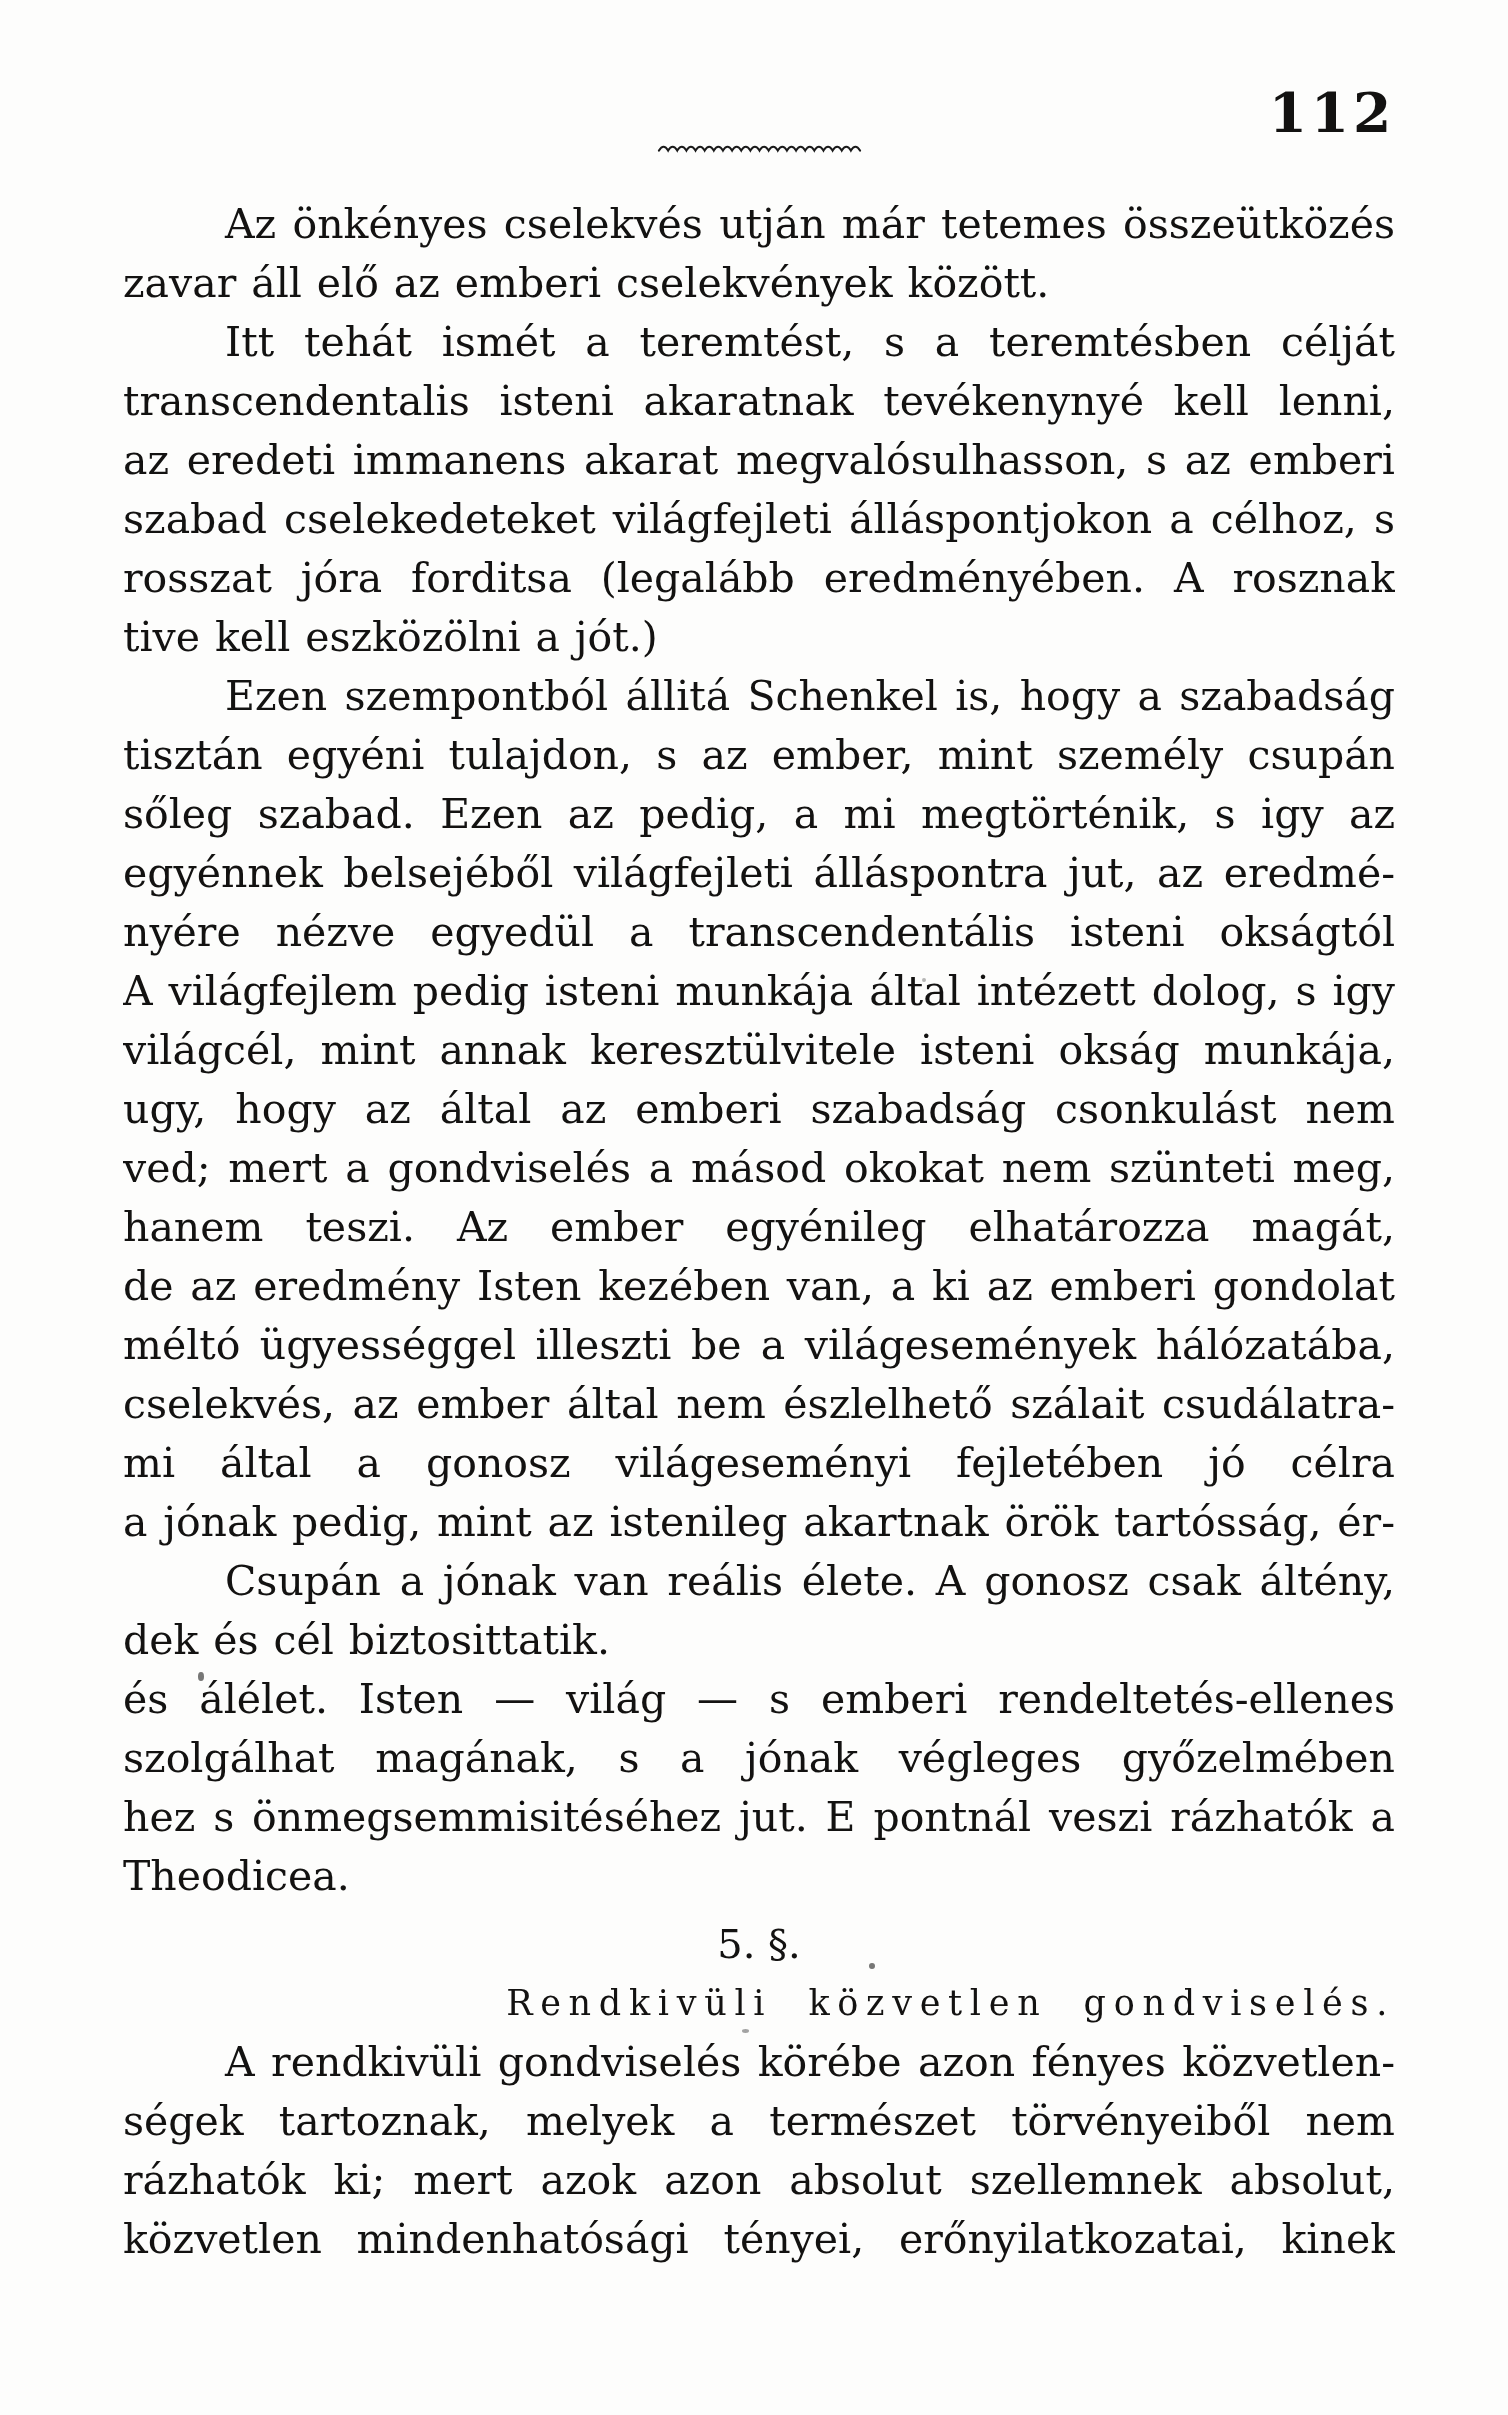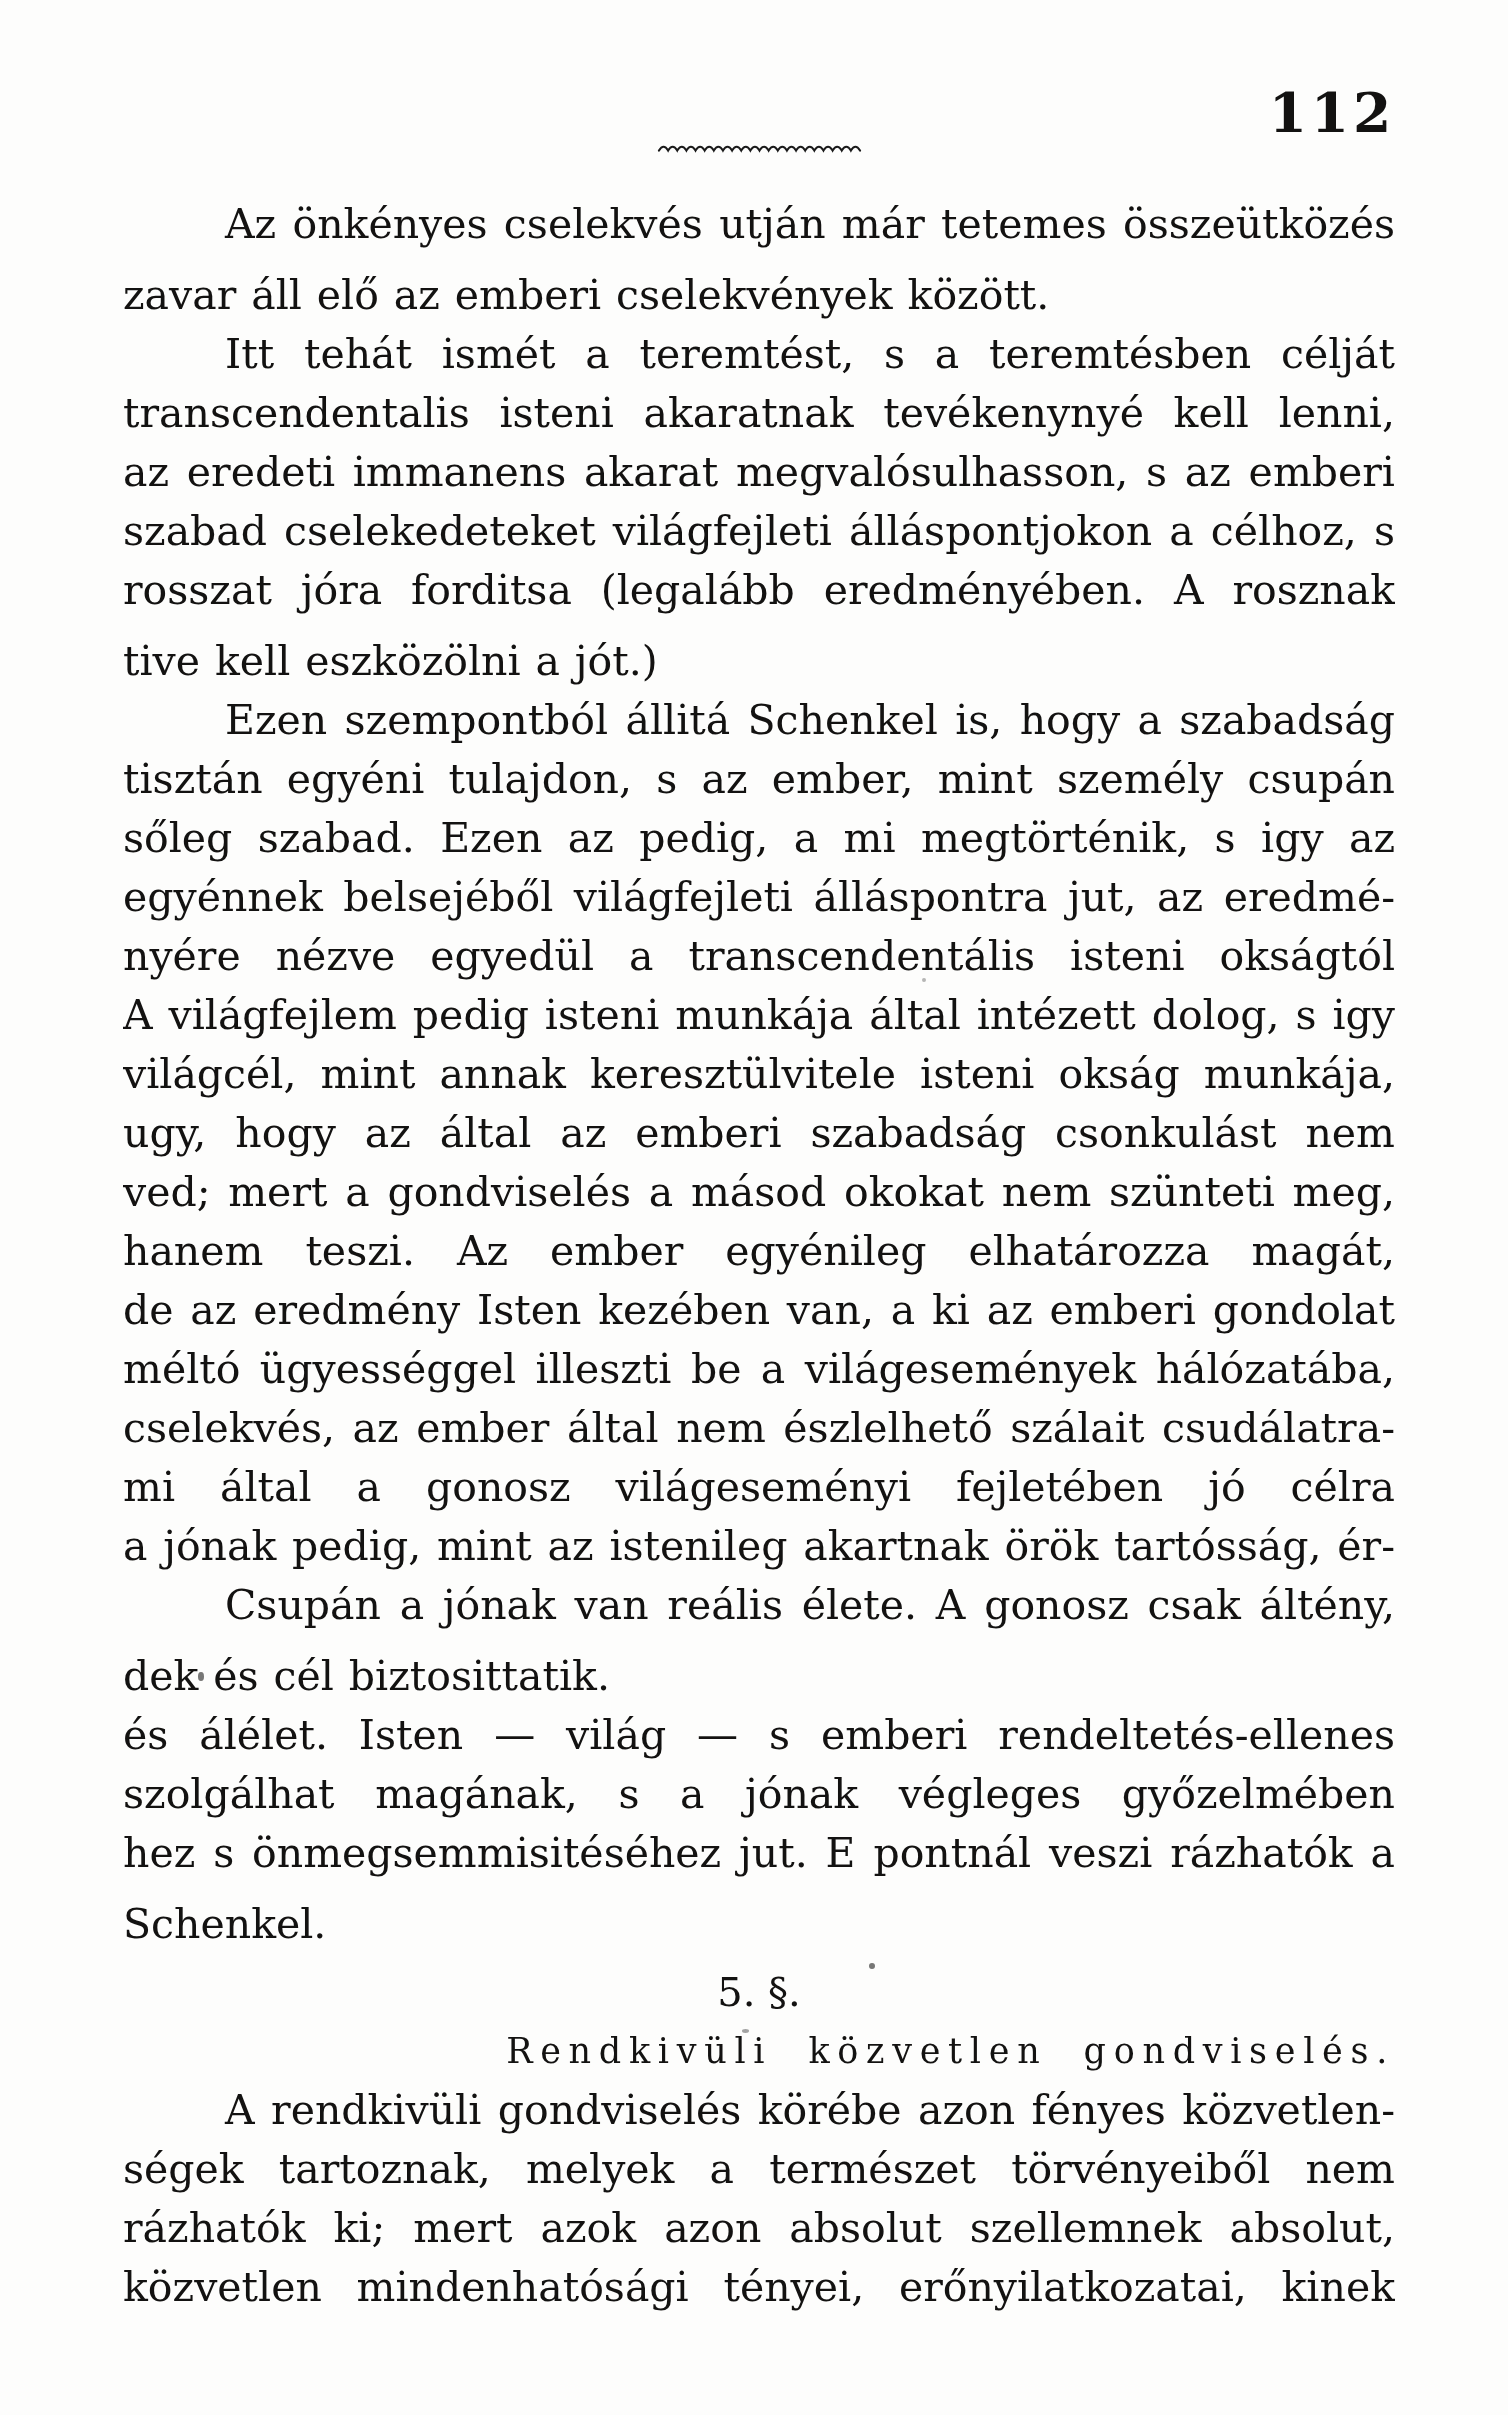--- a/index.html
+++ b/index.html
@@ -42,21 +42,21 @@
     overflow: hidden;
     text-align: justify;
     word-spacing: 1.9px;
   }
   .ln::after {
     content: "";
     display: inline-block;
     width: 100%;
     height: 0;
   }
-  .ln.end { text-align: left; margin-top: 12px; }
+  .ln.end { text-align: left; }
   .ln.end::after { content: none; }
   .ind { text-indent: 102px; }
   .mark {
     height: 59px;
     line-height: 59px;
     margin-top: 8.6px;
     text-align: center;
     font-size: 40px;
   }
   .heading {
@@ -112,21 +112,21 @@
     <div class="ln">de az eredmény Isten kezében van, a ki az emberi gondolat és</div>
     <div class="ln">méltó ügyességgel illeszti be a világesemények hálózatába,</div>
     <div class="ln">cselekvés, az ember által nem észlelhető szálait csudálatra-</div>
     <div class="ln">mi által a gonosz világeseményi fejletében jó célra fordittatik,</div>
     <div class="ln">a jónak pedig, mint az istenileg akartnak örök tartósság, ér-</div>
     <div class="ln ind">Csupán a jónak van reális élete. A gonosz csak áltény,</div>
     <div class="ln end">dek és cél biztosittatik.</div>
     <div class="ln">és álélet. Isten — világ — s emberi rendeltetés-ellenes valami,</div>
     <div class="ln">szolgálhat magának, s a jónak végleges győzelmében itéleté-</div>
     <div class="ln">hez s önmegsemmisitéséhez jut. E pontnál veszi rázhatók a</div>
-    <div class="ln end">Schenkel.</div>
+    <div class="ln end">Theodicea.</div>
 
     <div class="mark">5. §.</div>
     <div class="heading">Rendkivüli közvetlen gondviselés.</div>
 
     <div class="ln ind">A rendkivüli gondviselés körébe azon fényes közvetlen-</div>
     <div class="ln">ségek tartoznak, melyek a természet törvényeiből nem magya-</div>
     <div class="ln">rázhatók ki; mert azok azon absolut szellemnek absolut, azaz</div>
     <div class="ln">közvetlen mindenhatósági tényei, erőnyilatkozatai, kinek első</div>
   </main>
 

